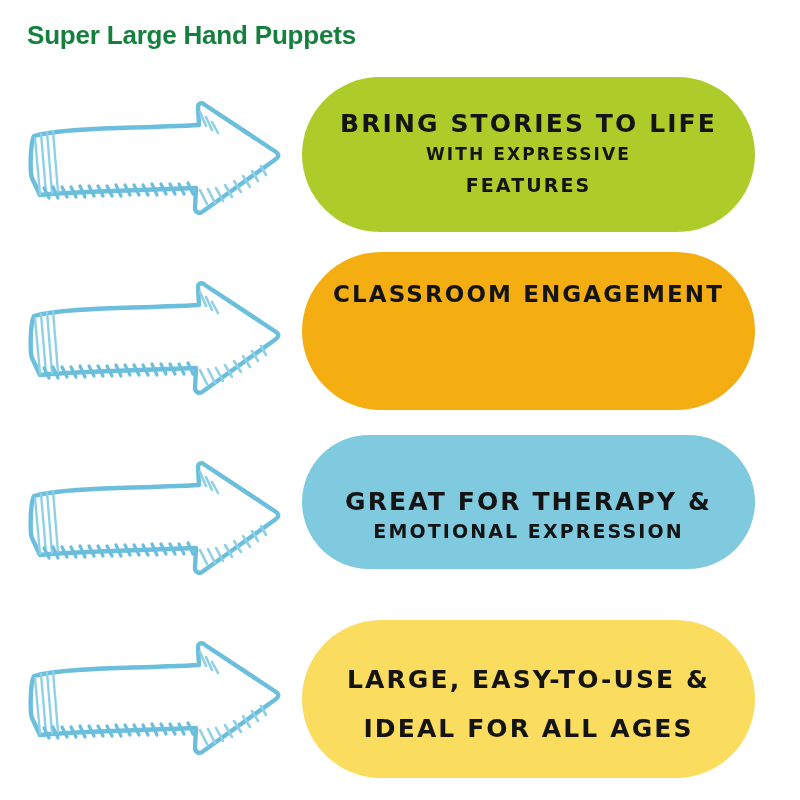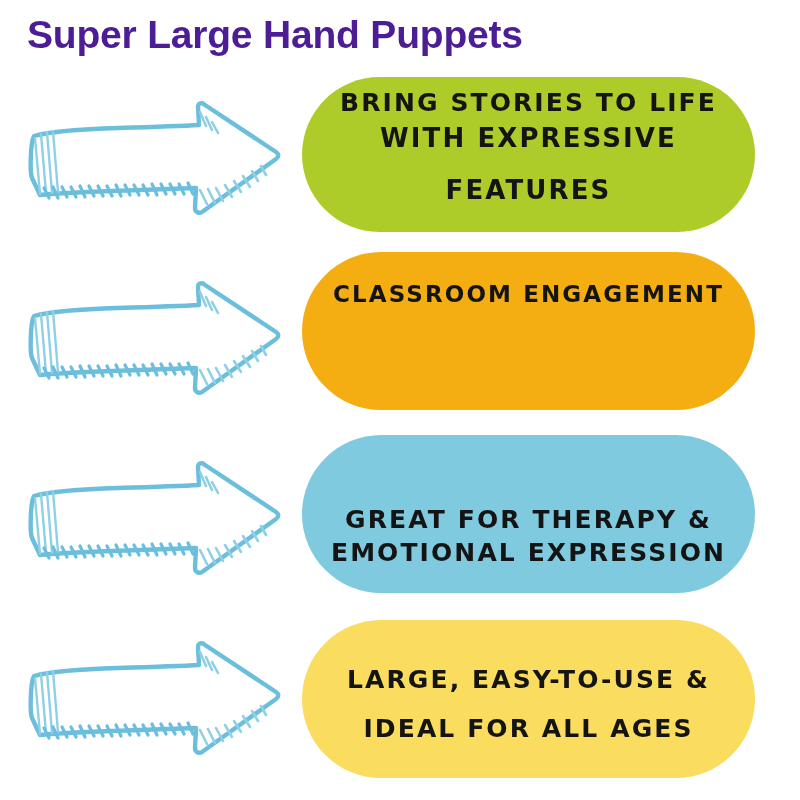--- a/index.html
+++ b/index.html
@@ -9,24 +9,24 @@
     font-family:"Liberation Sans", sans-serif;
     overflow:hidden;
     position:relative;
   }
   #page{position:relative;width:800px;height:800px;}
 
   .title{
     position:absolute;
     left:27px; top:16px;
     font-family:"Liberation Sans", sans-serif;
-    font-size:39px;
+    font-size:26px;
     font-weight:bold;
     letter-spacing:-0.2px;
-    color:#4c1d95;
+    color:#15803d;
     white-space:nowrap;
     line-height:38px;
   }
 
   .row{position:absolute;left:0;width:800px;}
 
   .arrow-wrap{
     position:absolute;
     left:22px;
     width:262px;
@@ -104,22 +104,22 @@
           <path d="M203 85 L210 97"></path>
             <path d="M212 81 L219 92"></path>
             <path d="M221 76 L228 87"></path>
           <path d="M230 71 L236 81"></path>
             <path d="M239 66 L244 75"></path>
         </g>
       </svg>
     </div>
     <div class="pill" style="top:5px;height:155px;background:#aecc29;justify-content:center;padding:0 18px;">
       <div class="line" style="font-size:25px;margin:5px 0;">BRING STORIES TO LIFE</div>
-      <div class="line" style="font-size:26px;margin:5px 0;">WITH EXPRESSIVE</div>
-      <div class="line" style="font-size:26px;margin:21px 0;">FEATURES</div>
+      <div class="line" style="font-size:17px;margin:5px 0;">WITH EXPRESSIVE</div>
+      <div class="line" style="font-size:19px;margin:8px 0;">FEATURES</div>
     </div>
   </div>
 
   <div class="row" style="top:252px;height:165px;">
     <div class="arrow-wrap" style="top:28px;">
       <svg viewBox="0 0 262 118" xmlns="http://www.w3.org/2000/svg" aria-hidden="true">
         <g fill="none" stroke="#6bbedc" stroke-width="4.4" stroke-linecap="round" stroke-linejoin="round">
           <path d="M12 36 C30 31,60 29,96 28 C130 27,160 26,177 25 L176 7 C176 3,180 2,183 5 L254 52 C257 54,257 57,254 59 L180 112 C177 114,173 112,173 108 L174 88 C150 89,120 90,90 91 C62 92,36 93,18 95 L10 78 C8 73,8 44,12 36 Z"></path>
         </g>
         <g stroke="#8ed0e6" stroke-width="2.4" stroke-linecap="round">
@@ -206,23 +206,23 @@
             <path d="M186 89 L193 103"></path>
             <path d="M194 88 L201 101"></path>
           <path d="M203 85 L210 97"></path>
             <path d="M212 81 L219 92"></path>
             <path d="M221 76 L228 87"></path>
           <path d="M230 71 L236 81"></path>
             <path d="M239 66 L244 75"></path>
         </g>
       </svg>
     </div>
-    <div class="pill" style="top:3px;height:158px;background:#80cadf;justify-content:center;padding:50px 14px 6px;">
+    <div class="pill" style="top:3px;height:134px;background:#80cadf;justify-content:flex-start;padding:50px 14px 6px;">
       <div class="line" style="font-size:25px;margin:4px 0;">GREAT FOR THERAPY &amp;</div>
-      <div class="line" style="font-size:25px;margin:4px 0;">EMOTIONAL EXPRESSION</div>
+      <div class="line" style="font-size:19px;margin:4px 0;">EMOTIONAL EXPRESSION</div>
     </div>
   </div>
 
   <div class="row" style="top:612px;height:170px;">
     <div class="arrow-wrap" style="top:28px;">
       <svg viewBox="0 0 262 118" xmlns="http://www.w3.org/2000/svg" aria-hidden="true">
         <g fill="none" stroke="#6bbedc" stroke-width="4.4" stroke-linecap="round" stroke-linejoin="round">
           <path d="M12 36 C30 31,60 29,96 28 C130 27,160 26,177 25 L176 7 C176 3,180 2,183 5 L254 52 C257 54,257 57,254 59 L180 112 C177 114,173 112,173 108 L174 88 C150 89,120 90,90 91 C62 92,36 93,18 95 L10 78 C8 73,8 44,12 36 Z"></path>
         </g>
         <g stroke="#8ed0e6" stroke-width="2.4" stroke-linecap="round">

